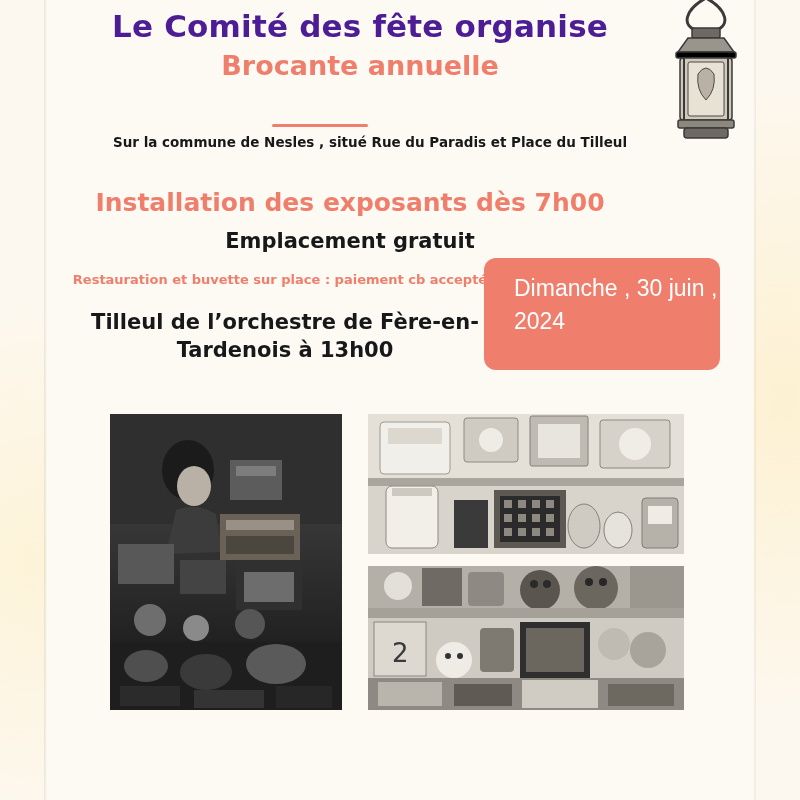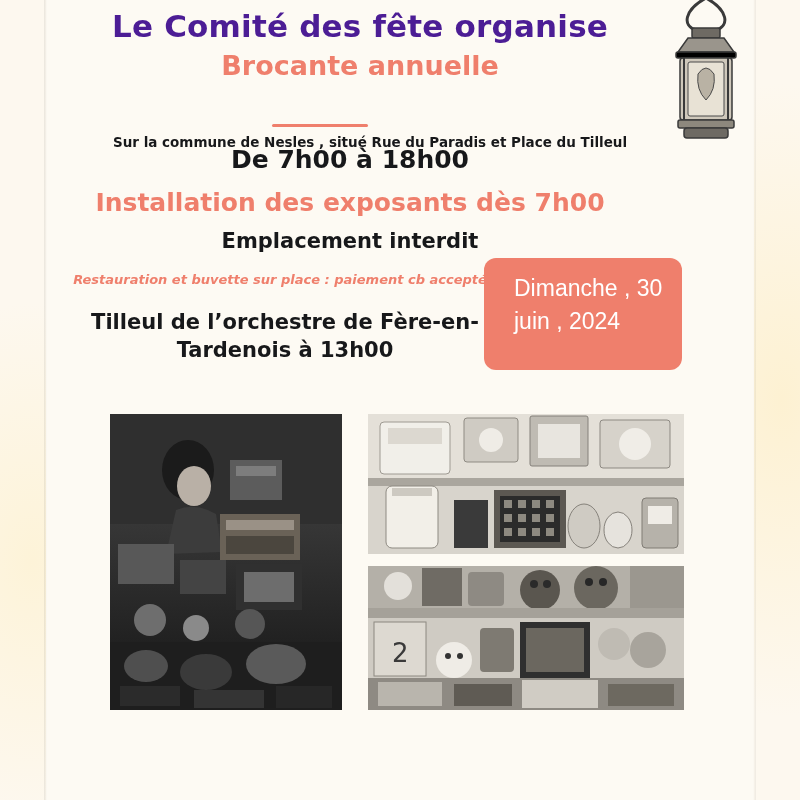--- a/index.html
+++ b/index.html
@@ -135,39 +135,38 @@
   .catering {
     position: absolute;
     left: 60px;
     top: 272px;
     width: 440px;
     text-align: center;
     font-family: "DejaVu Sans", sans-serif;
     font-weight: bold;
     font-size: 13px;
     color: #ef7f6c;
-    font-style: italic;
   }
   .concert {
     position: absolute;
     left: 90px;
     top: 308px;
     width: 390px;
     text-align: center;
     font-family: "DejaVu Sans", sans-serif;
     font-weight: bold;
     font-size: 21px;
     line-height: 1.35;
     color: #17181a;
   }
   .date-badge {
     position: absolute;
     left: 484px;
     top: 258px;
-    width: 198px;
+    width: 236px;
     height: 112px;
     background: #ef7f6c;
     border-radius: 12px;
     color: #ffffff;
     font-family: "Liberation Sans", sans-serif;
     font-size: 23px;
     line-height: 1.42;
     padding: 14px 0 0 30px;
     box-sizing: border-box;
   }
@@ -229,23 +228,22 @@
       <rect x="40" y="132" width="44" height="10" rx="3" fill="#6e6a63" stroke="#3a3a3a" stroke-width="1.5"></rect>
       <line x1="40" y1="62" x2="40" y2="124" stroke="#3a3a3a" stroke-width="2"></line>
       <line x1="84" y1="62" x2="84" y2="124" stroke="#3a3a3a" stroke-width="2"></line>
     </svg>
   </div>
 
   <div class="title">Le Comité des fête organise</div>
   <div class="subtitle">Brocante annuelle</div>
   <div class="location">Sur la commune de Nesles , situé Rue du Paradis et Place du Tilleul</div>
   <div class="divider"></div>
-  <div class="hours">De 7h00 à 18h00</div>
   <div class="install">Installation des exposants dès 7h00</div>
-  <div class="free">Emplacement interdit</div>
+  <div class="free">Emplacement gratuit</div>
   <div class="catering">Restauration et buvette sur place : paiement cb accepté</div>
   <div class="concert">Tilleul de l’orchestre de Fère-en-Tardenois à 13h00</div>
   <div class="date-badge">Dimanche , 30 juin , 2024</div>
 
   <div class="photo photo-left">
     <svg viewBox="0 0 232 296" xmlns="http://www.w3.org/2000/svg">
       <defs>
         <linearGradient id="g1" x1="0" y1="0" x2="0" y2="1">
           <stop offset="0%" stop-color="#4a4a4a"></stop>
           <stop offset="100%" stop-color="#151515"></stop>

